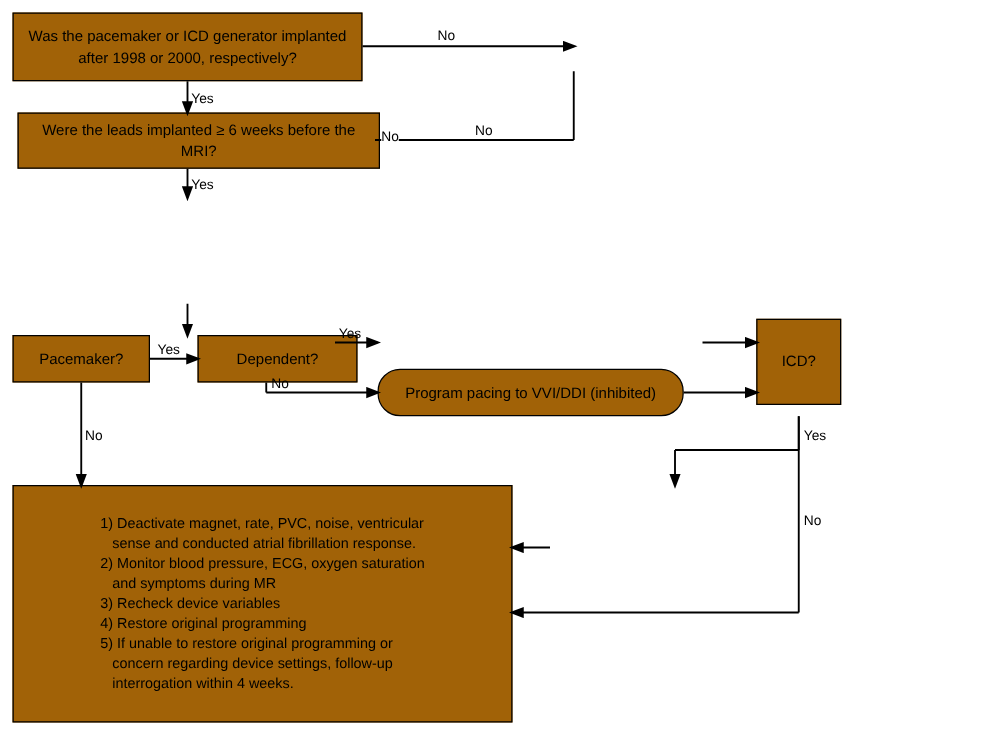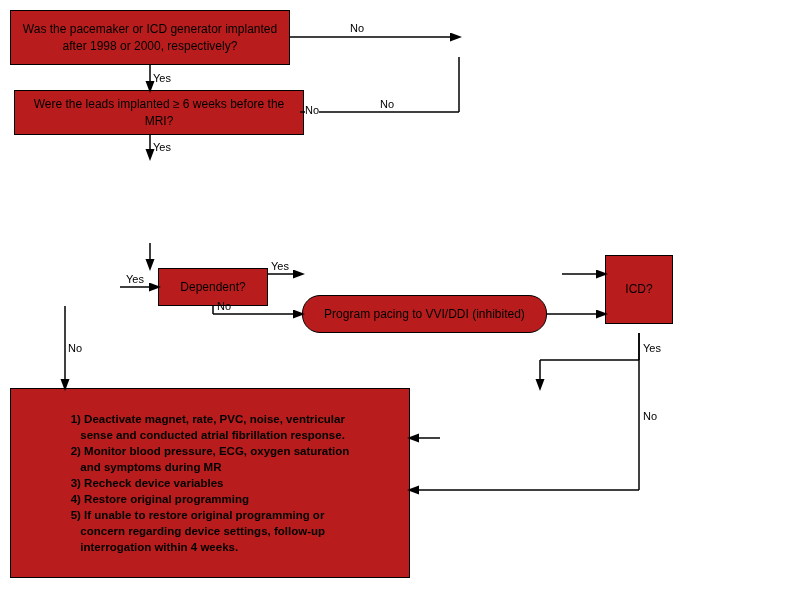--- a/index.html
+++ b/index.html
@@ -13,21 +13,21 @@
     }
     .diagram-container {
       position: relative;
       width: 800px;
       height: 601px;
       background: #fff;
     }
     .box {
       position: absolute;
       border: 1.5px solid #000;
-      background: #b91c1c;
+      background: #a16207;
       display: flex;
       align-items: center;
       justify-content: center;
       text-align: center;
       padding: 6px 8px;
       line-height: 1.4;
     }
     .box-left {
       text-align: left;
     }
@@ -53,37 +53,40 @@
     <span style="white-space:pre-line;text-align:center;">Was the pacemaker or ICD generator implanted
 after 1998 or 2000, respectively?</span>
   </div>
 
 
   <div class="box" style="left:14px;top:90px;width:290px;height:45px;font-size:12px;">
     <span>Were the leads implanted ≥ 6 weeks before the MRI?</span>
   </div>
 
 
+  <div class="box" style="left:10px;top:268px;width:110px;height:38px;font-size:12px;">
+    <span>Pacemaker?</span>
+  </div>
 
-  <div class="box" style="left:158px;top:268px;width:110px;height:38px;font-size:12px;">
+  <div class="box" style="left:158px;top:268px;width:128px;height:38px;font-size:12px;">
     <span>Dependent?</span>
   </div>
 
 
   <div class="box" style="left:302px;top:295px;width:245px;height:38px;font-size:12px;border-radius:18px;">
     <span>Program pacing to VVI/DDI (inhibited)</span>
   </div>
 
   <div class="box" style="left:605px;top:255px;width:68px;height:69px;font-size:12px;">
     <span>ICD?</span>
   </div>
 
 
   <div class="box box-left" style="left:10px;top:388px;width:400px;height:190px;font-size:11.5px;padding:7px 10px;">
-    <span style="display:block;font-weight:bold;">
+    <span style="display:block;">
       1) Deactivate magnet, rate, PVC, noise, ventricular<br>
       &nbsp;&nbsp;&nbsp;sense and conducted atrial fibrillation response.<br>
       2) Monitor blood pressure, ECG, oxygen saturation<br>
       &nbsp;&nbsp;&nbsp;and symptoms during MR<br>
       3) Recheck device variables<br>
       4) Restore original programming<br>
       5) If unable to restore original programming or<br>
       &nbsp;&nbsp;&nbsp;concern regarding device settings, follow-up<br>
       &nbsp;&nbsp;&nbsp;interrogation within 4 weeks.
     </span>

